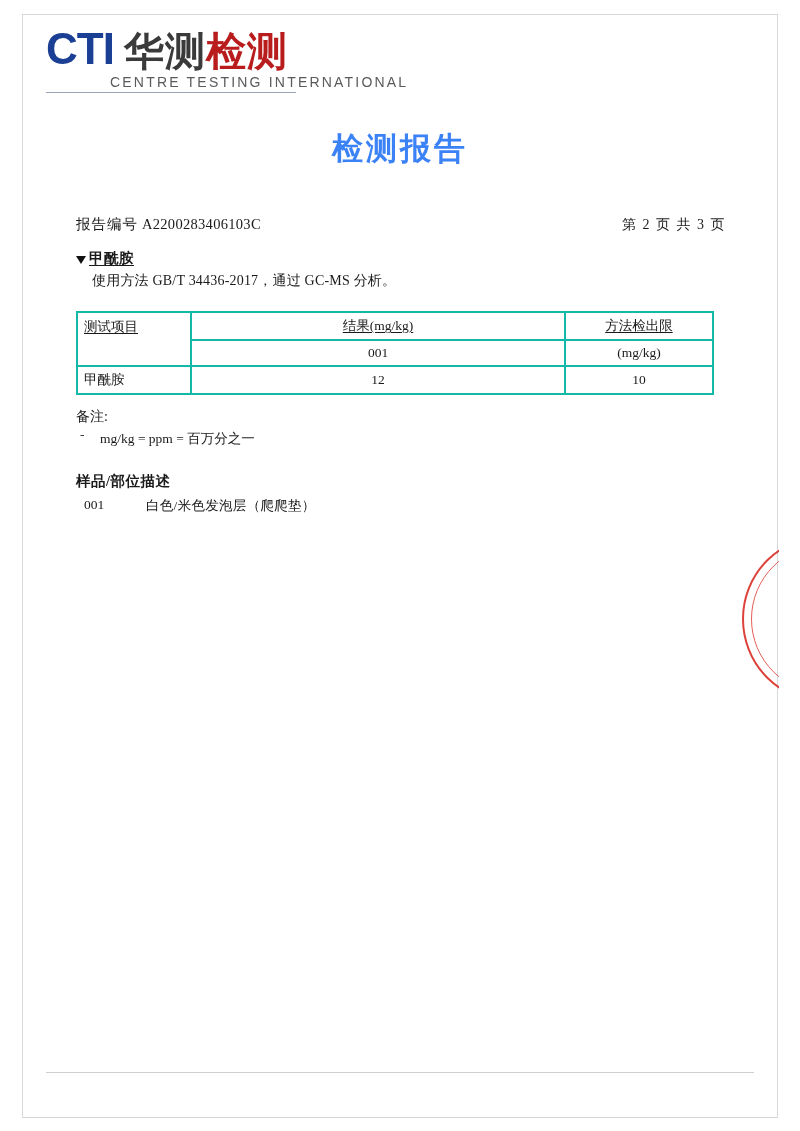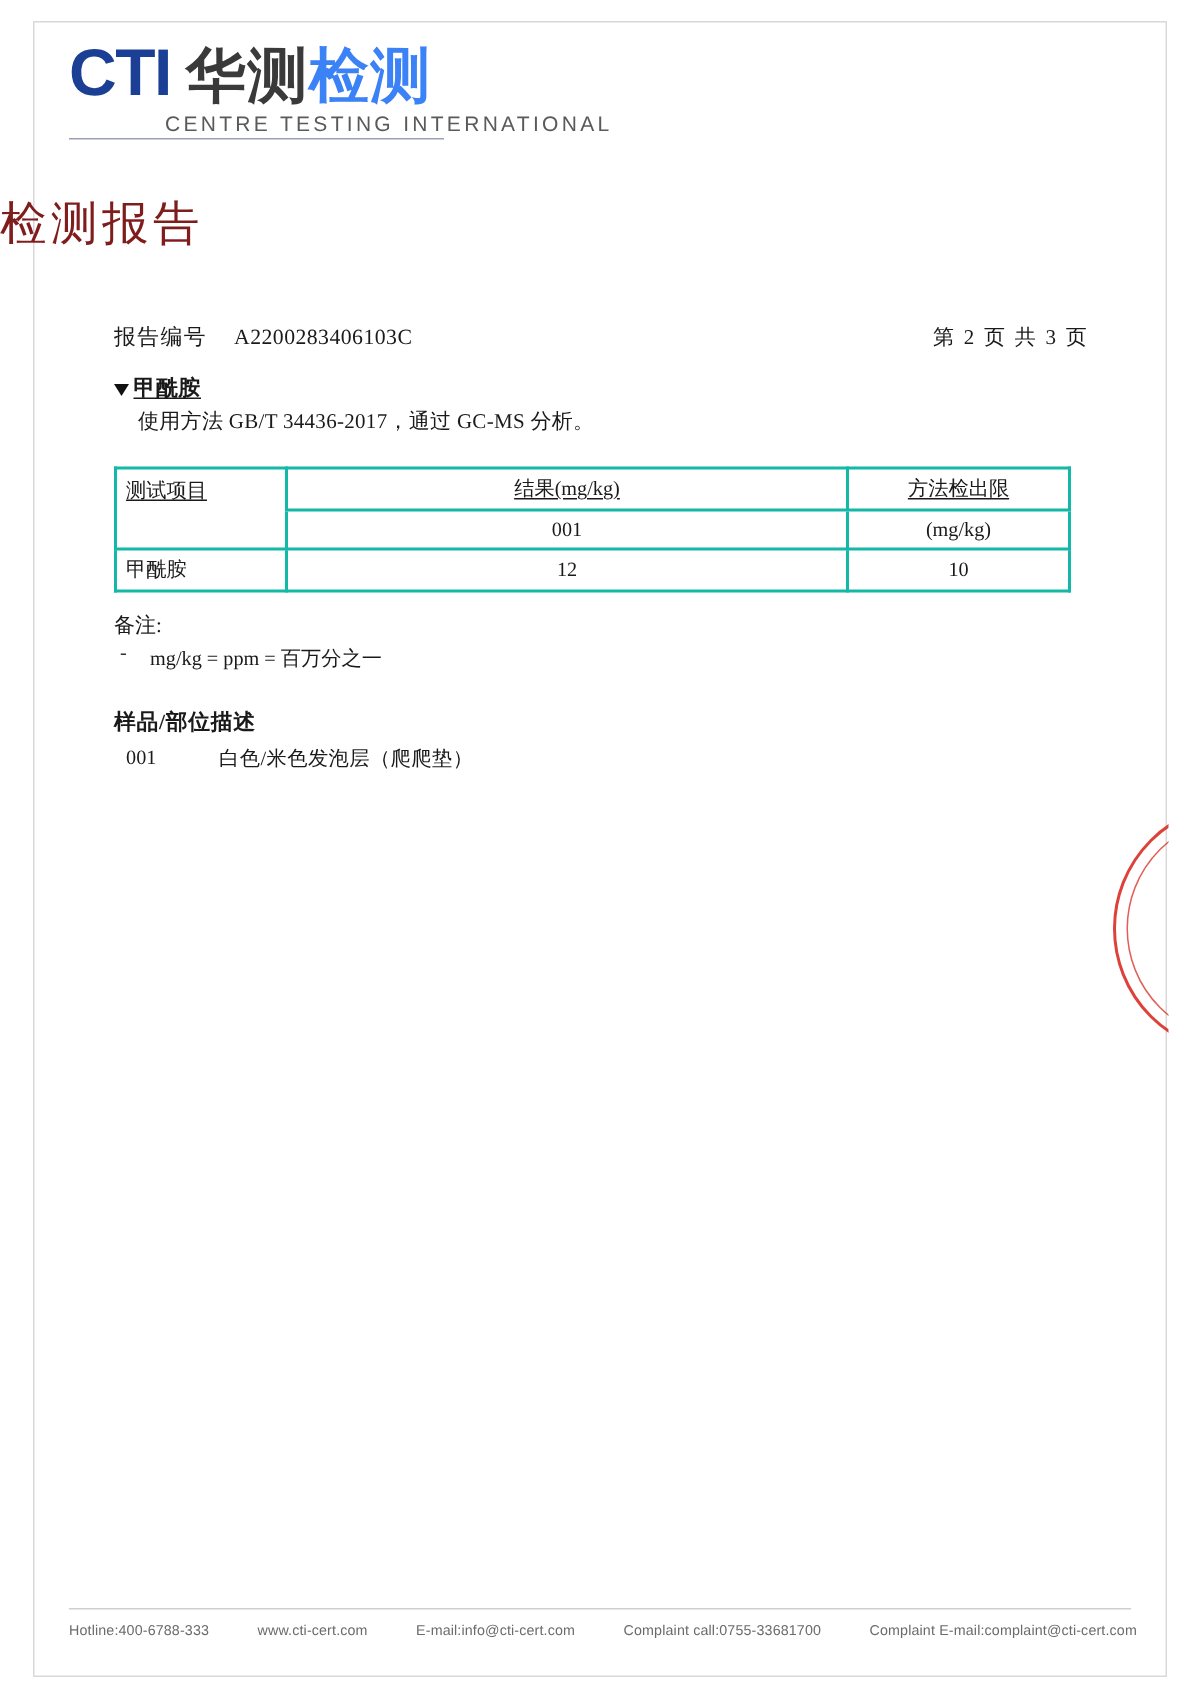--- a/index.html
+++ b/index.html
@@ -51,61 +51,62 @@
   }
   .logo-cn {
     margin-left: 10px;
     font-family: "Liberation Sans", sans-serif;
     font-weight: bold;
     font-size: 40px;
     line-height: 0.95;
     letter-spacing: 1px;
     color: #3a3a3a;
   }
-  .logo-cn .g { color: #3b82f6; text-align: right; }
+  .logo-cn .g { color: #b91c1c; text-align: right; }
   .logo-sub {
     margin-top: 4px;
     margin-left: 64px;
     font-family: "Liberation Sans", sans-serif;
     font-size: 14px;
     letter-spacing: 2.2px;
     color: #5a5a5a;
   }
   .logo-rule {
     position: absolute;
     left: 46px; top: 92px;
     width: 250px; height: 1px;
     background: #9aa0b5;
   }
 
   
   .doc-title {
     position: absolute;
     top: 128px; left: 0; right: 0;
+    text-align: center;
     font-family: "Liberation Serif", serif;
-    font-weight: normal;
+    font-weight: bold;
     font-size: 31px;
     letter-spacing: 3px;
-    color: #7f1d1d;
+    color: #3b82f6;
   }
 
   
   .report-row {
     position: absolute;
     top: 188px;
     left: 76px;
     right: 74px;
     display: flex;
     justify-content: space-between;
     align-items: baseline;
     font-size: 14.5px;
   }
   .report-left { display: flex; align-items: baseline; }
   .report-label { letter-spacing: 1px; text-align: center; }
-  .report-value { margin-left: 18px; letter-spacing: 0.3px; }
+  .report-value { margin-left: 4px; letter-spacing: 0.3px; }
   .report-right { letter-spacing: 1.5px; font-size: 14px; margin-top: 28px; }
 
   
   .section-head {
     position: absolute;
     top: 249px; left: 76px;
     display: flex; align-items: center;
     font-size: 14.5px;
   }
   .tri {
@@ -368,21 +369,14 @@
     <div class="ring2"></div>
     <div class="t-top">测   技</div>
     <div class="t-top2">AL  PN&amp;HOS</div>
     <div class="star">★</div>
     <div class="t-bot">验专用章</div>
     <div class="t-bot2">Testing Services</div>
   </div>
   <div class="stamp-mask"></div>
 
   <div class="footer-rule"></div>
-  <div class="footer">
-    <span>Hotline:400-6788-333</span>
-    <span>www.cti-cert.com</span>
-    <span>E-mail:info@cti-cert.com</span>
-    <span>Complaint call:0755-33681700</span>
-    <span>Complaint E-mail:complaint@cti-cert.com</span>
-  </div>
 
 </div>
 
 </body></html>

